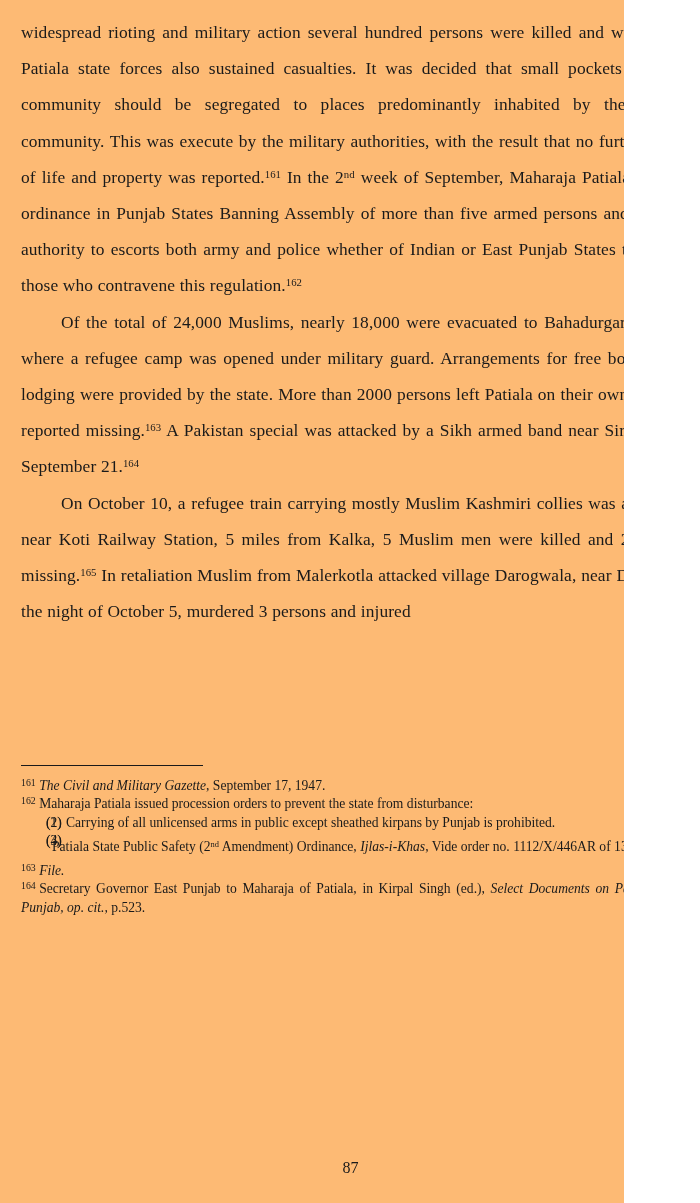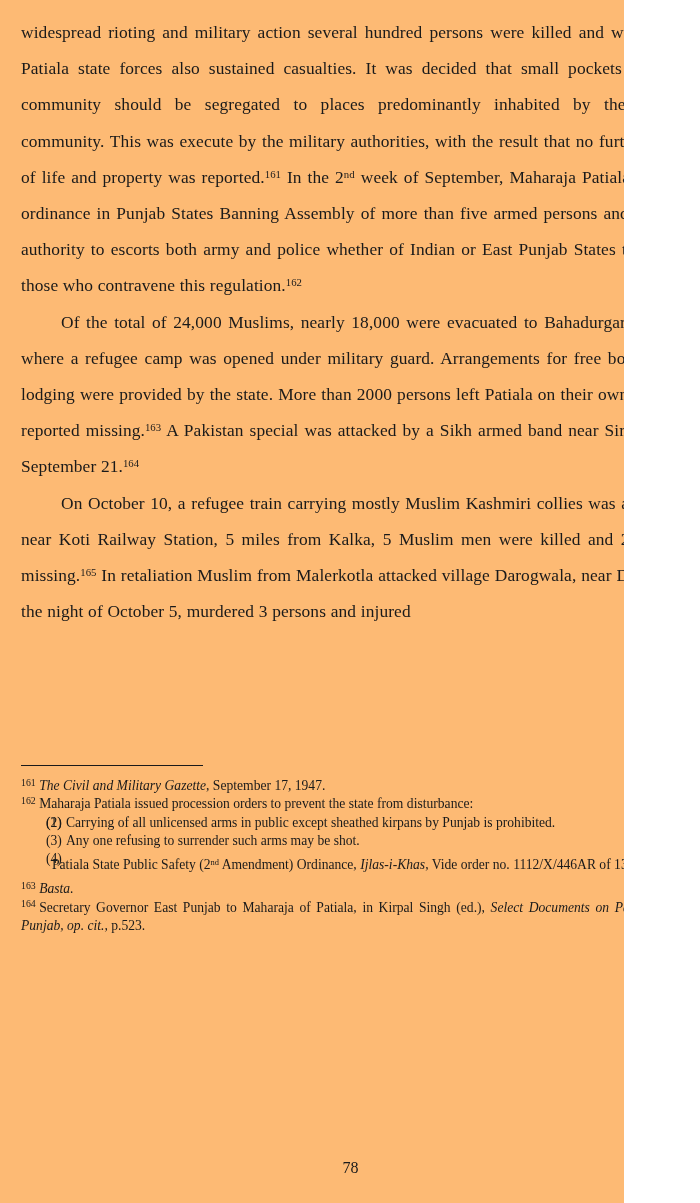--- a/index.html
+++ b/index.html
@@ -144,36 +144,36 @@
           <span class="marker">162</span><span>Maharaja Patiala issued procession orders to prevent the state from disturbance:</span>
         </p>
 
         <p class="fn-sub">
           <span class="num">(1)</span>
         </p>
         <p class="fn-sub">
           <span class="num">(2)</span><span>Carrying of all unlicensed arms in public except sheathed kirpans by Punjab is prohibited.</span>
         </p>
         <p class="fn-sub nojust">
-          <span class="num">(3)</span><span>Any one refusing to surrender such arms may be shot.</span>
+          <span class="num">(3)</span>
         </p>
         <p class="fn-sub">
           <span class="num">(4)</span>
         </p>
 
         <p class="fn-cont">Patiala State Public Safety (2<sup class="ord">nd</sup> Amendment) Ordinance, <em>Ijlas-i-Khas</em>, Vide order no. 1112/X/446AR of 13.9.47.</p>
 
         <p class="fn-item nojust">
-          <span class="marker">163</span><span><em>Basta.</em></span>
+          <span class="marker">163</span><span><em>File.</em></span>
         </p>
 
         <p class="fn-item">
           <span class="marker">164</span><span>Secretary Governor East Punjab to Maharaja of Patiala, in Kirpal Singh (ed.), <em>Select Documents on Partition of Punjab, op. cit.,</em> p.523.</span>
         </p>
 
 
       </div>
     </div>
 
-    <div id="folio">78</div>
+    <div id="folio">87</div>
 
   </div>
 </div>
 
 </body></html>

